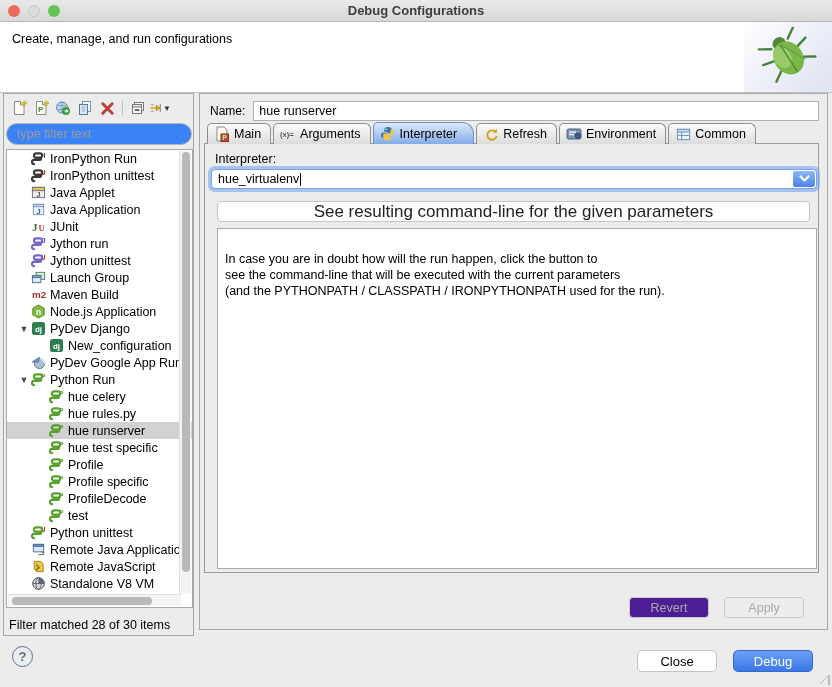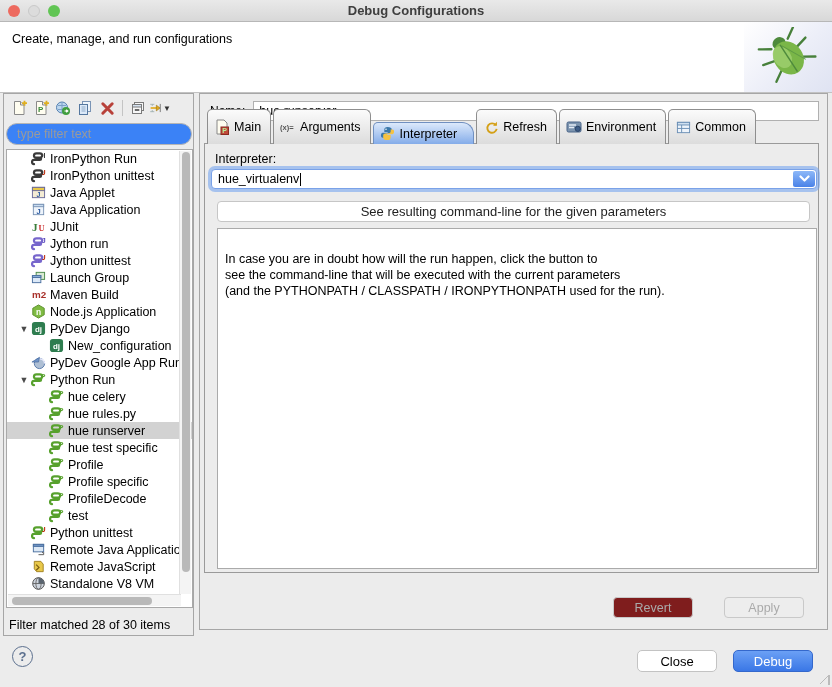--- a/index.html
+++ b/index.html
@@ -64,51 +64,51 @@
 
   
   #right-panel { position:absolute; left:199px; top:93px; width:629px; height:537px;
     background:#ececec; border:1px solid #a6a6a6; }
   #name-row { position:absolute; left:10px; top:7px; display:flex; align-items:center; }
   #name-label { font-size:12px; color:#000; margin-right:8px; }
   #name-field { width:566px; height:20px; border:1px solid #b0b0b0; background:#fff;
     font-size:12.5px; color:#000; padding:0 5px; font-family:"Liberation Sans",sans-serif; outline:none; }
 
   #tabs { position:absolute; left:7px; top:28px; height:22px; display:flex; align-items:flex-end; z-index:2; }
-  .tab { height:35px; display:flex; align-items:center; padding:0 9px 0 6px; margin-right:2px;
+  .tab { height:21px; display:flex; align-items:center; padding:0 9px 0 6px; margin-right:2px;
     border:1px solid #8e8e8e; border-bottom:none; border-radius:5px 6px 0 0;
     background:linear-gradient(#fbfbfb,#dcdcdc); font-size:12.5px; color:#000; }
   .tab.selected { background:linear-gradient(#dce9fb,#84ace9); border-color:#6f8fc0;
     border-radius:5px 12px 0 0; padding-right:16px; height:22px; }
   .tab-icon { width:16px; height:16px; margin-right:4px; display:flex; align-items:center; justify-content:center; }
 
   #tab-group { position:absolute; left:4px; top:49px; width:615px; height:430px;
     border:1px solid #9a9a9a; background:#ececec; z-index:1; }
   #interp-label { position:absolute; left:10px; top:8px; font-size:12.5px; color:#000; }
   #combo { position:absolute; left:6px; top:25px; width:606px; height:20px; background:#fff;
     border:1px solid #7aa2e8; border-radius:4px; box-shadow:0 0 0 3px rgba(110,160,240,.55);
     display:flex; align-items:center; }
   #combo-text { font-size:12.5px; color:#000; padding-left:6px; }
   #combo-caret { width:1px; height:13px; background:#000; margin-left:1px; }
   #combo-arrow { position:absolute; right:1px; top:1px; bottom:1px; width:22px;
     background:linear-gradient(#8db8f8,#4a82e8); border-radius:2px 3px 3px 2px;
     display:flex; align-items:center; justify-content:center; }
   #combo-arrow svg { display:block; }
 
   #cmdline-button { position:absolute; left:12px; top:57px; width:593px; height:21px;
-    background:#fff; border:1px solid #c6c6c6; border-radius:4px; font-size:13px; color:#222;
+    background:#fff; border:1px solid #c6c6c6; border-radius:4px; font-size:17px; color:#222;
     font-family:"Liberation Sans",sans-serif; }
 
   #info-area { position:absolute; left:12px; top:84px; width:600px; height:341px;
     background:#fff; border:1px solid #aaaaaa; padding:22px 7px; font-size:12.5px; color:#000;
     line-height:16px; white-space:pre-line; }
 
   .gray-btn { position:absolute; width:80px; height:21px; border-radius:4px;
     font-size:12.5px; font-family:"Liberation Sans",sans-serif; }
-  #revert-btn { left:413px; top:503px; background:#7f1d1d; border:1px solid #c9c9c9; color:#aaaaaa; }
+  #revert-btn { left:429px; top:503px; background:#4c1d95; border:1px solid #c9c9c9; color:#aaaaaa; }
   #apply-btn  { left:524px; top:503px; background:#ededed; border:1px solid #c9c9c9; color:#aaaaaa; }
 
   
   #help-btn { position:absolute; left:12px; top:646px; width:21px; height:21px; border-radius:50%;
     border:1.6px solid #5b6f8e; color:#5b6f8e; background:transparent;
     font-size:13px; font-weight:bold; display:flex; align-items:center; justify-content:center;
     font-family:"Liberation Sans",sans-serif; }
   #close-btn { position:absolute; left:637px; top:650px; width:80px; height:22px;
     background:#ffffff; border:1px solid #c3c3c3; border-radius:5px; font-size:13px; color:#000;
     font-family:"Liberation Sans",sans-serif; }

